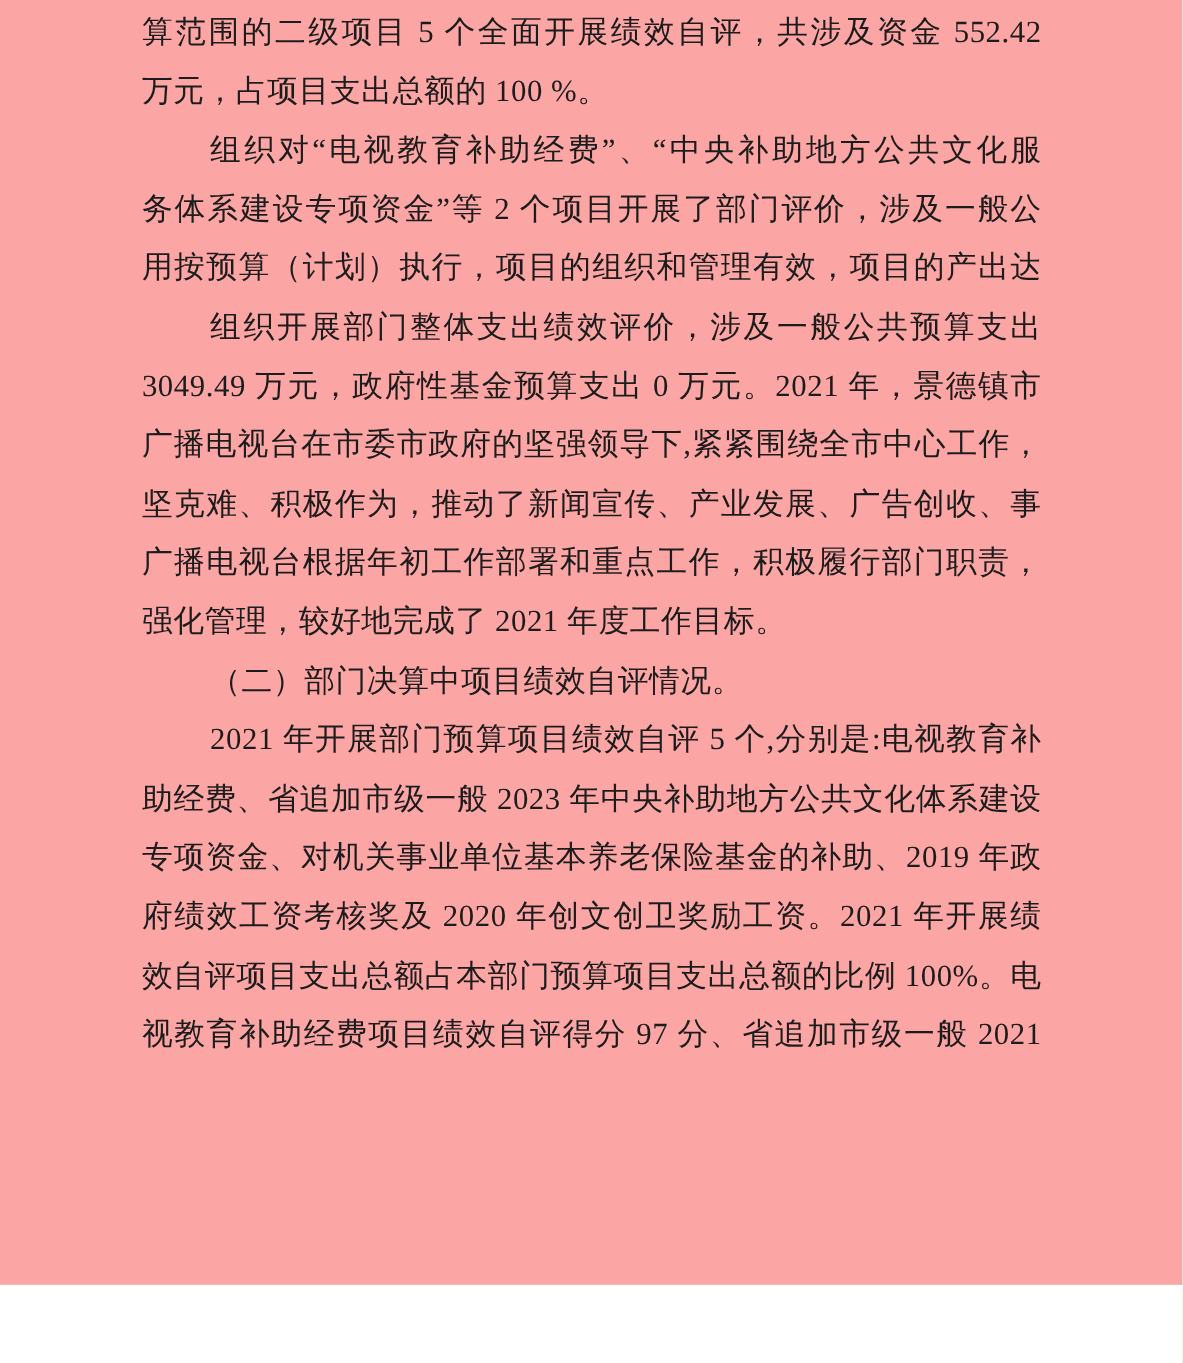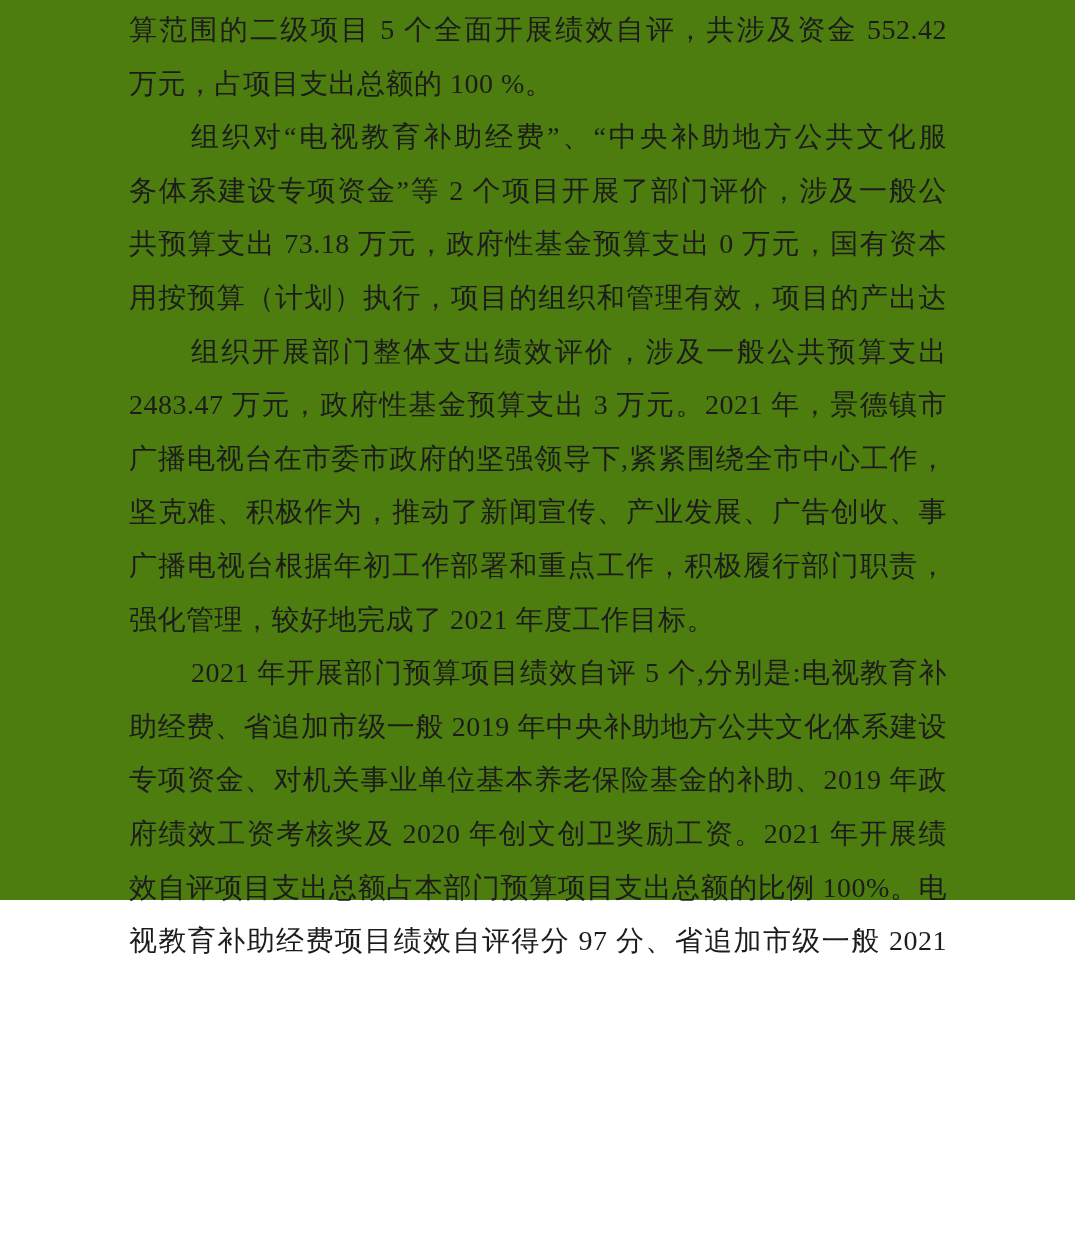--- a/index.html
+++ b/index.html
@@ -6,23 +6,23 @@
   html, body { background: #ffffff; }
   body {
     width: 1075px;
     height: 1239px;
     overflow: hidden;
     font-family: "Liberation Serif", "DejaVu Serif", serif;
     color: #1c1c1c;
   }
   .page {
     width: 1075px;
-    height: 900px;
+    height: 1168px;
     padding: 3px 128px 0 129px;
-    background: #4d7c0f;
+    background: #fca5a5;
   }
   .para { display: block; }
   .line {
     font-size: 28px;
     line-height: 53.6px;
     height: 53.6px;
     overflow: hidden;
     letter-spacing: 0.5px;
   }
   
@@ -40,36 +40,38 @@
 <div class="page">
 
   <div class="para">
     <div class="line j">算范围的二级项目 5 个全面开展绩效自评，共涉及资金 552.42</div>
     <div class="line">万元，占项目支出总额的 100 %。</div>
   </div>
 
   <div class="para">
     <div class="line j ind">组织对“电视教育补助经费”、“中央补助地方公共文化服</div>
     <div class="line j">务体系建设专项资金”等 2 个项目开展了部门评价，涉及一般公</div>
-    <div class="line j">共预算支出 73.18 万元，政府性基金预算支出 0 万元，国有资本</div>
     <div class="line j">用按预算（计划）执行，项目的组织和管理有效，项目的产出达</div>
   </div>
 
   <div class="para">
     <div class="line j ind">组织开展部门整体支出绩效评价，涉及一般公共预算支出</div>
-    <div class="line j">2483.47 万元，政府性基金预算支出 3 万元。2021 年，景德镇市</div>
+    <div class="line j">3049.49 万元，政府性基金预算支出 0 万元。2021 年，景德镇市</div>
     <div class="line j">广播电视台在市委市政府的坚强领导下,紧紧围绕全市中心工作，</div>
     <div class="line j">坚克难、积极作为，推动了新闻宣传、产业发展、广告创收、事</div>
     <div class="line j">广播电视台根据年初工作部署和重点工作，积极履行部门职责，</div>
     <div class="line">强化管理，较好地完成了 2021 年度工作目标。</div>
   </div>
 
+  <div class="para">
+    <div class="line ind">（二）部门决算中项目绩效自评情况。</div>
+  </div>
 
   <div class="para">
     <div class="line j ind">2021 年开展部门预算项目绩效自评 5 个,分别是:电视教育补</div>
-    <div class="line j">助经费、省追加市级一般 2019 年中央补助地方公共文化体系建设</div>
+    <div class="line j">助经费、省追加市级一般 2023 年中央补助地方公共文化体系建设</div>
     <div class="line j">专项资金、对机关事业单位基本养老保险基金的补助、2019 年政</div>
     <div class="line j">府绩效工资考核奖及 2020 年创文创卫奖励工资。2021 年开展绩</div>
     <div class="line j">效自评项目支出总额占本部门预算项目支出总额的比例 100%。电</div>
     <div class="line j">视教育补助经费项目绩效自评得分 97 分、省追加市级一般 2021</div>
   </div>
 
 </div>
 
 </body></html>

